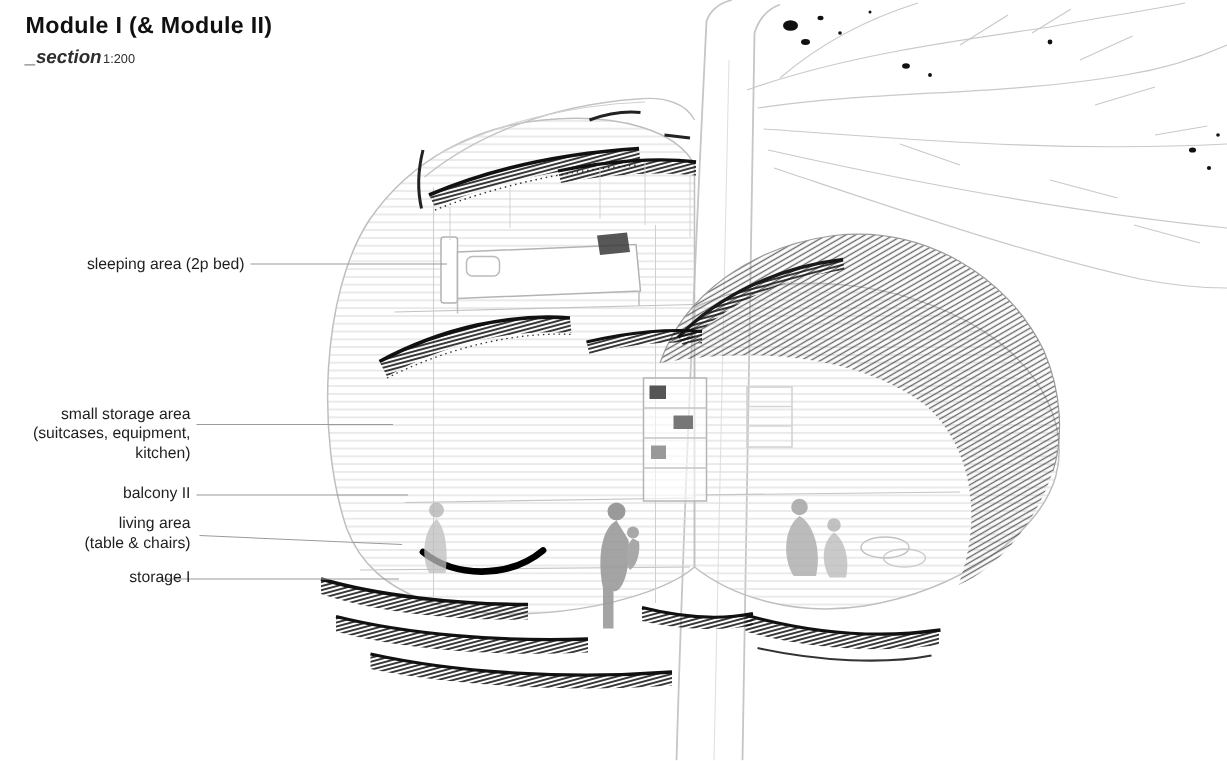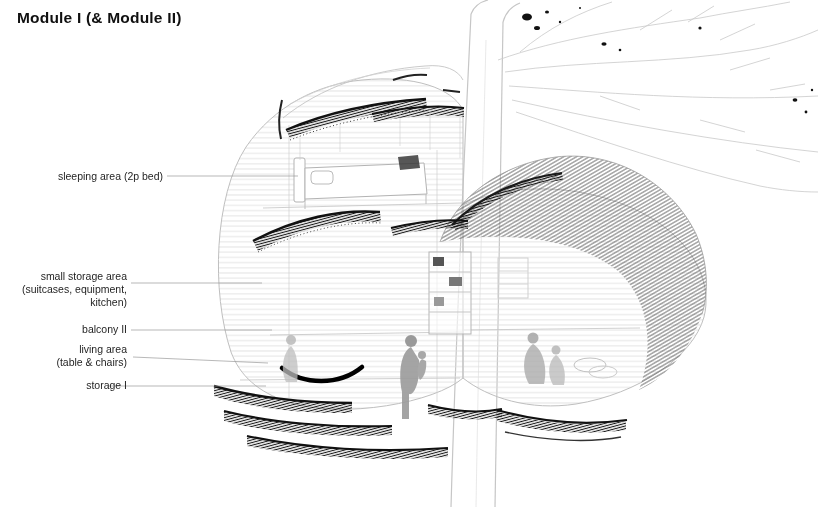--- a/index.html
+++ b/index.html
@@ -22,20 +22,23 @@
   .a-living   { top:343px; right:691px; width:130px; }
   .a-balcony1 { top:379px; right:691px; width:110px; }
 </style>
 </head>
 <body>
 
 <div class="sheet">
 
   <header class="hdr">
     <h1>Module I (&amp; Module II)</h1>
+    <div class="sub">
+      <span class="section">_section</span><span class="scale">1:200</span>
+    </div>
   </header>
 
   <svg class="art" viewBox="0 0 818 507" xmlns="http://www.w3.org/2000/svg">
     <defs>
       <pattern id="planks" width="10" height="5.2" patternUnits="userSpaceOnUse">
         <line x1="0" y1="2.6" x2="10" y2="2.6" stroke="#dcdcdc" stroke-width="0.8"></line>
       </pattern>
       <pattern id="hatchDark" width="2.6" height="6" patternUnits="userSpaceOnUse" patternTransform="rotate(75)">
         <line x1="1.3" y1="0" x2="1.3" y2="6" stroke="#141414" stroke-width="1.1"></line>
       </pattern>

